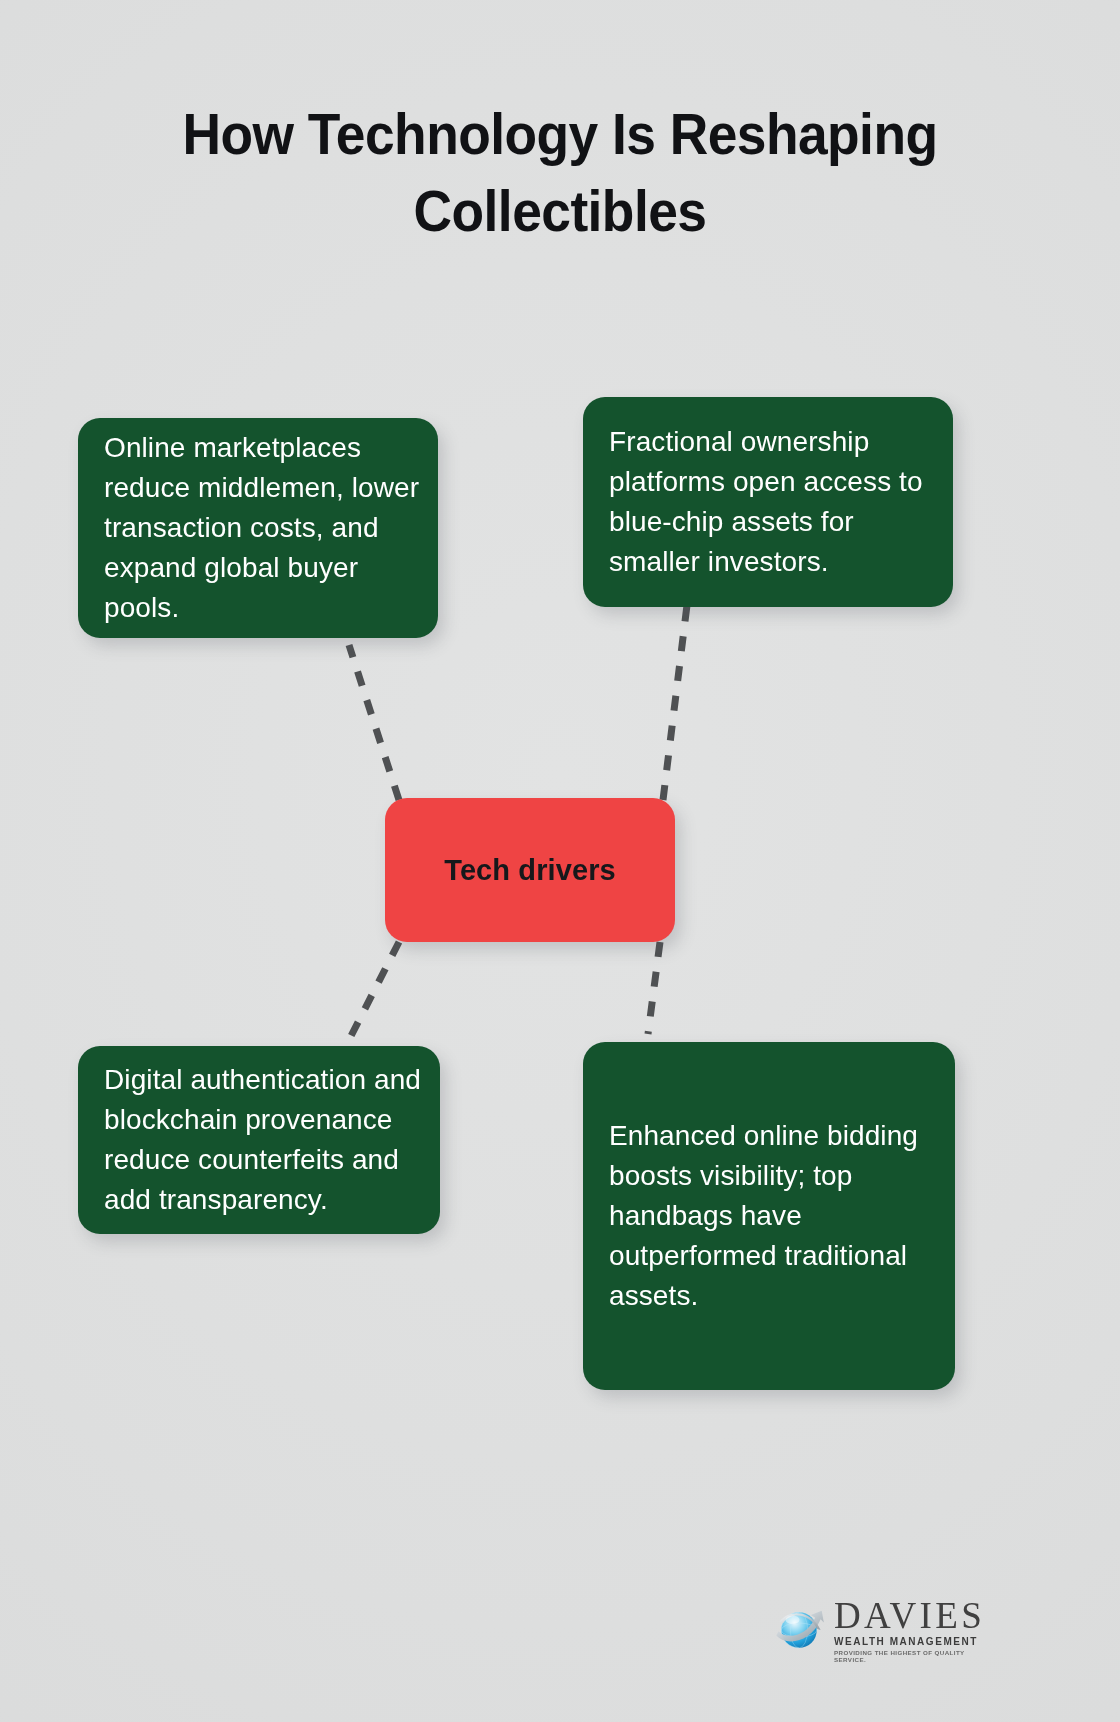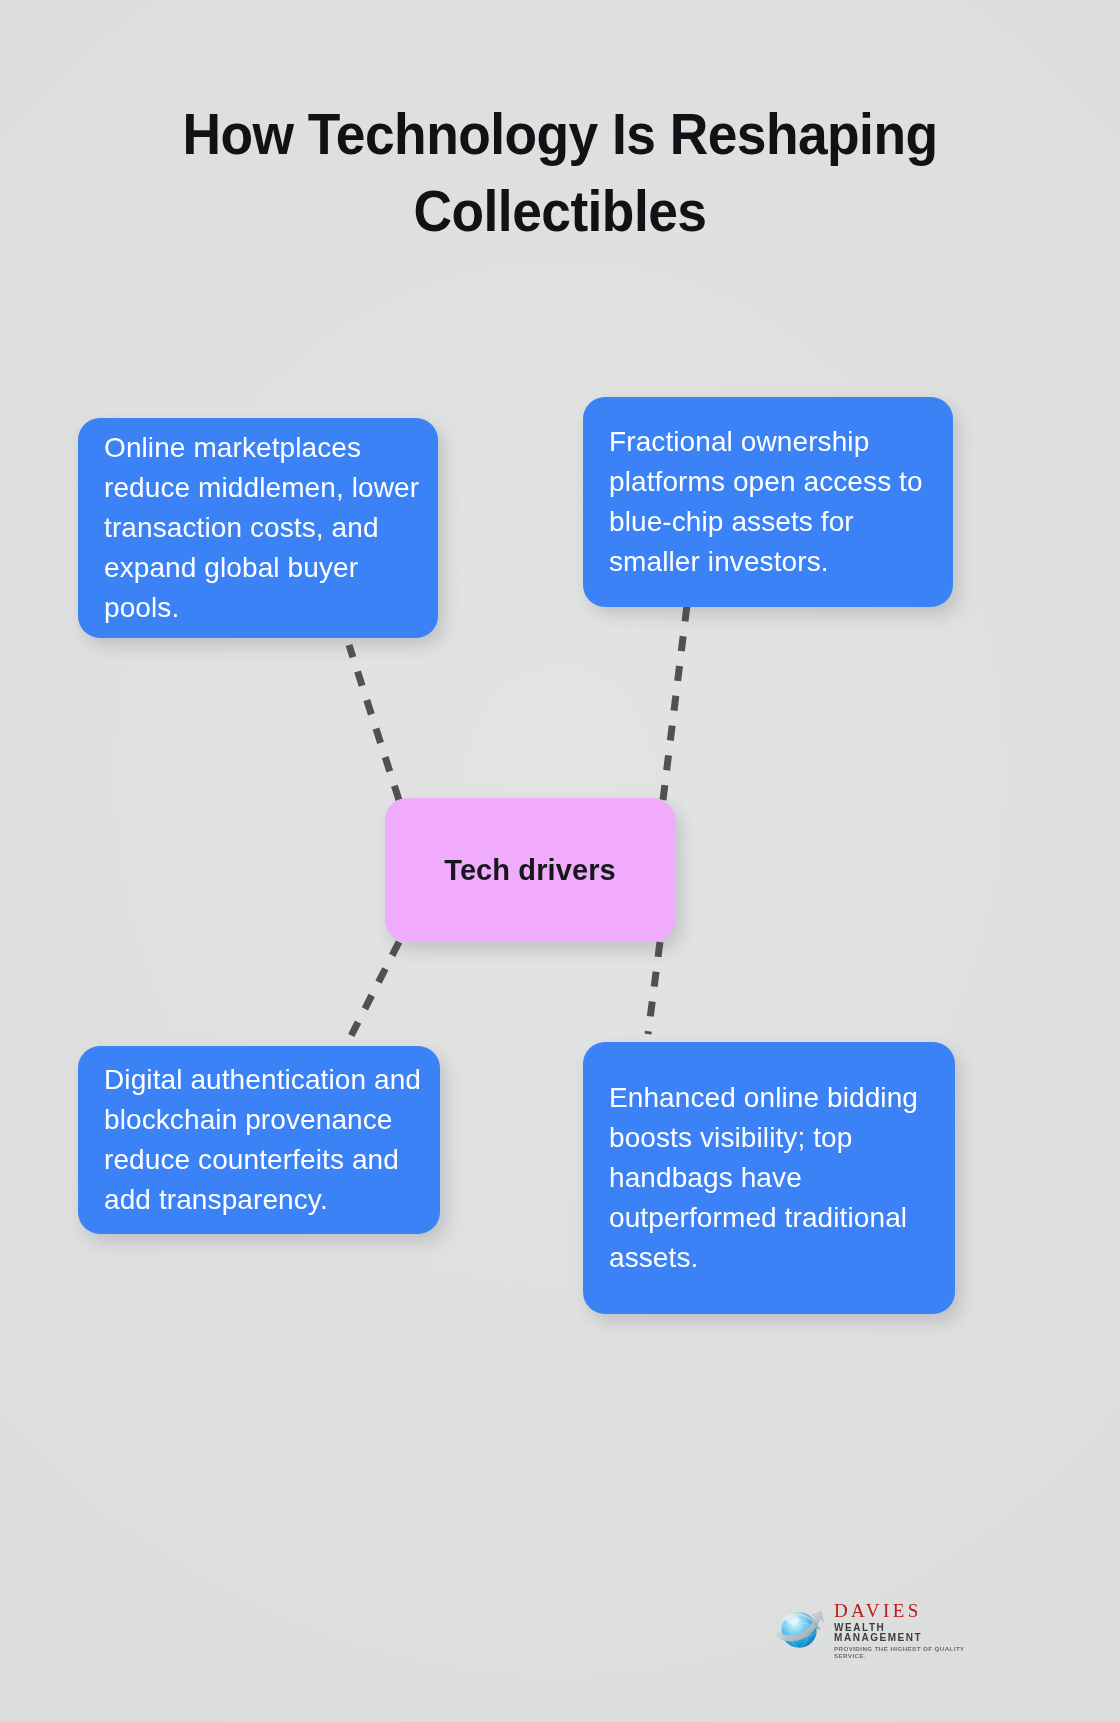--- a/index.html
+++ b/index.html
@@ -50,55 +50,55 @@
   }
 
   
   .card {
     position: absolute;
     border-radius: 22px;
     box-shadow: 6px 8px 16px rgba(80, 85, 95, 0.22);
   }
 
   .card-outer {
-    background: #3b82f6;
+    background: #14532d;
     color: #ffffff;
     padding: 26px 18px 26px 26px;
     display: flex;
     align-items: center;
   }
 
   .card-outer .card-text {
     font-size: 28px;
     line-height: 1.43;
     font-weight: 400;
     letter-spacing: 0.1px;
   }
 
   .card-center {
-    background: #f0abfc;
+    background: #ef4444;
     color: #16181b;
     display: flex;
     align-items: center;
     justify-content: center;
     text-align: center;
   }
 
   .card-center .card-text {
     font-size: 29px;
     font-weight: bold;
     letter-spacing: 0.1px;
   }
 
   
   #card-tl { left: 78px;  top: 418px;  width: 360px; height: 220px; }
   #card-tr { left: 583px; top: 397px;  width: 370px; height: 210px; }
   #card-ct { left: 385px; top: 798px;  width: 290px; height: 144px; }
   #card-bl { left: 78px;  top: 1046px; width: 362px; height: 188px; }
-  #card-br { left: 583px; top: 1042px; width: 372px; height: 272px; }
+  #card-br { left: 583px; top: 1042px; width: 372px; height: 348px; }
 
   
   .logo {
     position: absolute;
     left: 772px;
     top: 1596px;
     width: 200px;
     height: 66px;
     display: flex;
     align-items: center;
@@ -113,23 +113,23 @@
 
   .logo-words {
     display: flex;
     flex-direction: column;
     justify-content: center;
     padding-top: 2px;
   }
 
   .logo-name {
     font-family: "Liberation Serif", "DejaVu Serif", serif;
-    font-size: 19px;
+    font-size: 37px;
     letter-spacing: 3.4px;
-    color: #b91c1c;
+    color: #404040;
     line-height: 1;
   }
 
   .logo-sub {
     font-family: "Liberation Sans", sans-serif;
     font-size: 10px;
     font-weight: bold;
     letter-spacing: 1.55px;
     color: #3c3c3c;
     line-height: 1;

